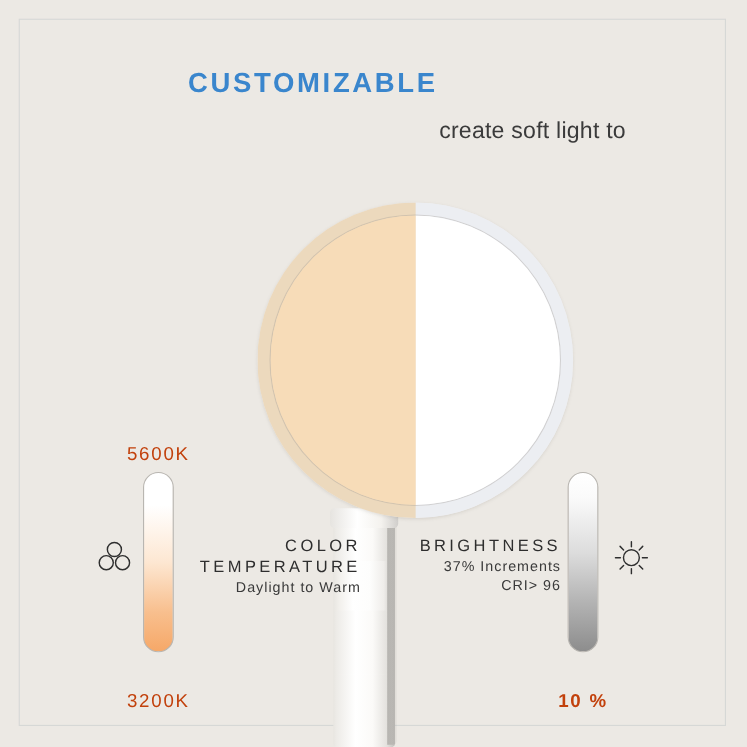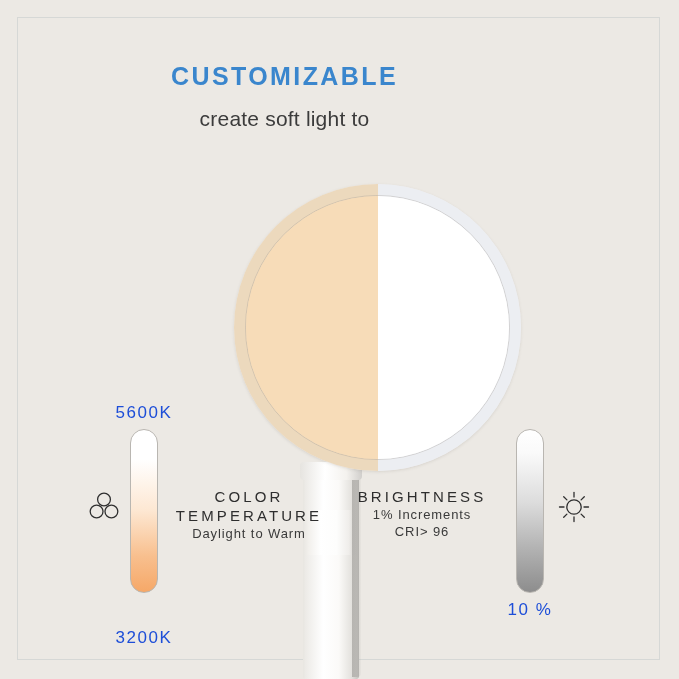--- a/index.html
+++ b/index.html
@@ -51,20 +51,21 @@
     letter-spacing: 2.4px;
     line-height: 32px;
     white-space: nowrap;
   }
   .subtitle {
     margin-top: 13px;
     color: #3b3b3b;
     font-size: 21px;
     line-height: 27px;
     letter-spacing: 0.2px;
+    text-align: right;
   }
 
   
   .product {
     position: absolute;
     left: 0;
     top: 0;
     width: 679px;
     height: 679px;
   }
@@ -176,52 +177,52 @@
   }
   .slider.bright {
     left: 516px;
     top: 429px;
     background: linear-gradient(to bottom, #ffffff 0%, #fafafa 14%, #dcdcdc 45%, #b4b4b4 72%, #8d8d8d 100%);
   }
 
   .slider-cap {
     position: absolute;
     font-size: 17px;
-    color: #1d4ed8;
+    color: #c2410c;
     letter-spacing: 1.6px;
     white-space: nowrap;
     text-align: center;
     width: 120px;
   }
   .cap-temp-top    { left: 84px;  top: 403px; }
   .cap-temp-bot    { left: 84px;  top: 628px; }
   .cap-bright-top  { left: 470px; top: 403px; }
-  .cap-bright-bot  { left: 470px; top: 600px; }
+  .cap-bright-bot  { left: 470px; top: 628px; font-weight: bold; }
 
   
   .label-block {
     position: absolute;
-    text-align: center;
+    text-align: right;
     color: #2e2e2e;
   }
   .label-block .lb-title {
     font-size: 15px;
     letter-spacing: 3.1px;
     line-height: 19px;
     white-space: nowrap;
   }
   .label-block .lb-sub {
     font-size: 13px;
     letter-spacing: 0.9px;
     line-height: 17px;
     color: #3a3a3a;
     white-space: nowrap;
   }
   .label-temp   { left: 170px; top: 487px; width: 158px; }
-  .label-bright { left: 332px; top: 487px; width: 158px; padding-left: 11px; }
+  .label-bright { left: 352px; top: 487px; width: 158px; }
 
   
   .icon-wrap {
     position: absolute;
     width: 40px;
     height: 40px;
   }
   .icon-circles { left: 84px;  top: 487px; }
   .icon-sun     { left: 554px; top: 487px; }
 </style>
@@ -295,17 +296,17 @@
         <line x1="9.7" y1="9.7" x2="12.9" y2="12.9"></line>
         <line x1="27.1" y1="27.1" x2="30.3" y2="30.3"></line>
         <line x1="30.3" y1="9.7" x2="27.1" y2="12.9"></line>
         <line x1="12.9" y1="27.1" x2="9.7" y2="30.3"></line>
       </g>
     </svg>
   </div>
 
   <div class="label-block label-bright">
     <div class="lb-title">BRIGHTNESS</div>
-    <div class="lb-sub">1% Increments</div>
+    <div class="lb-sub">37% Increments</div>
     <div class="lb-sub">CRI&gt; 96</div>
   </div>
 
 </div>
 
 </body></html>

